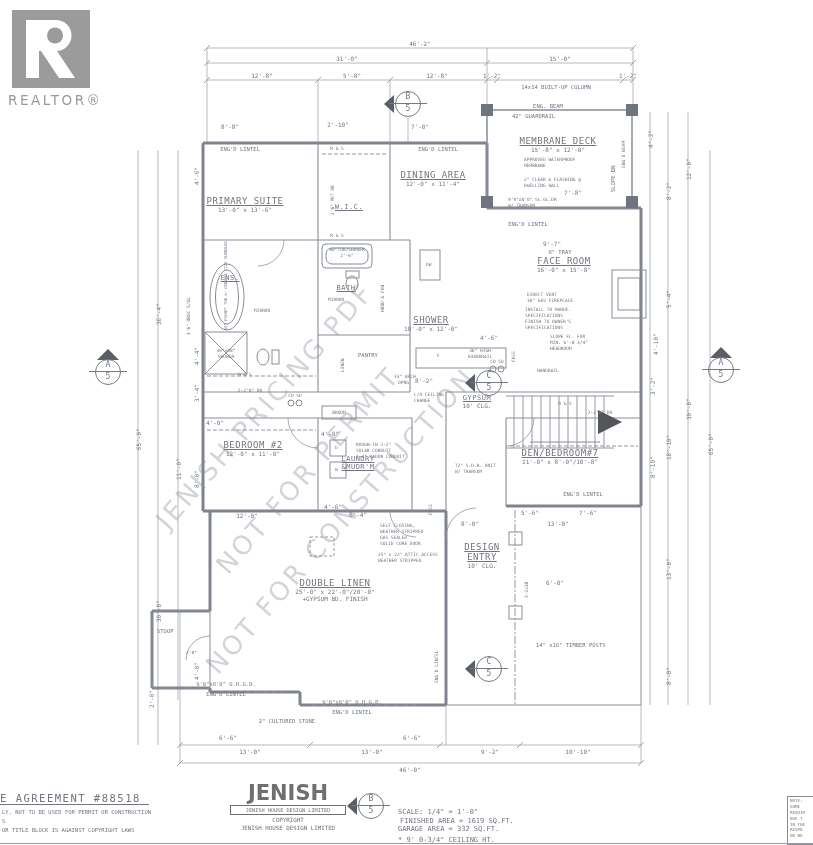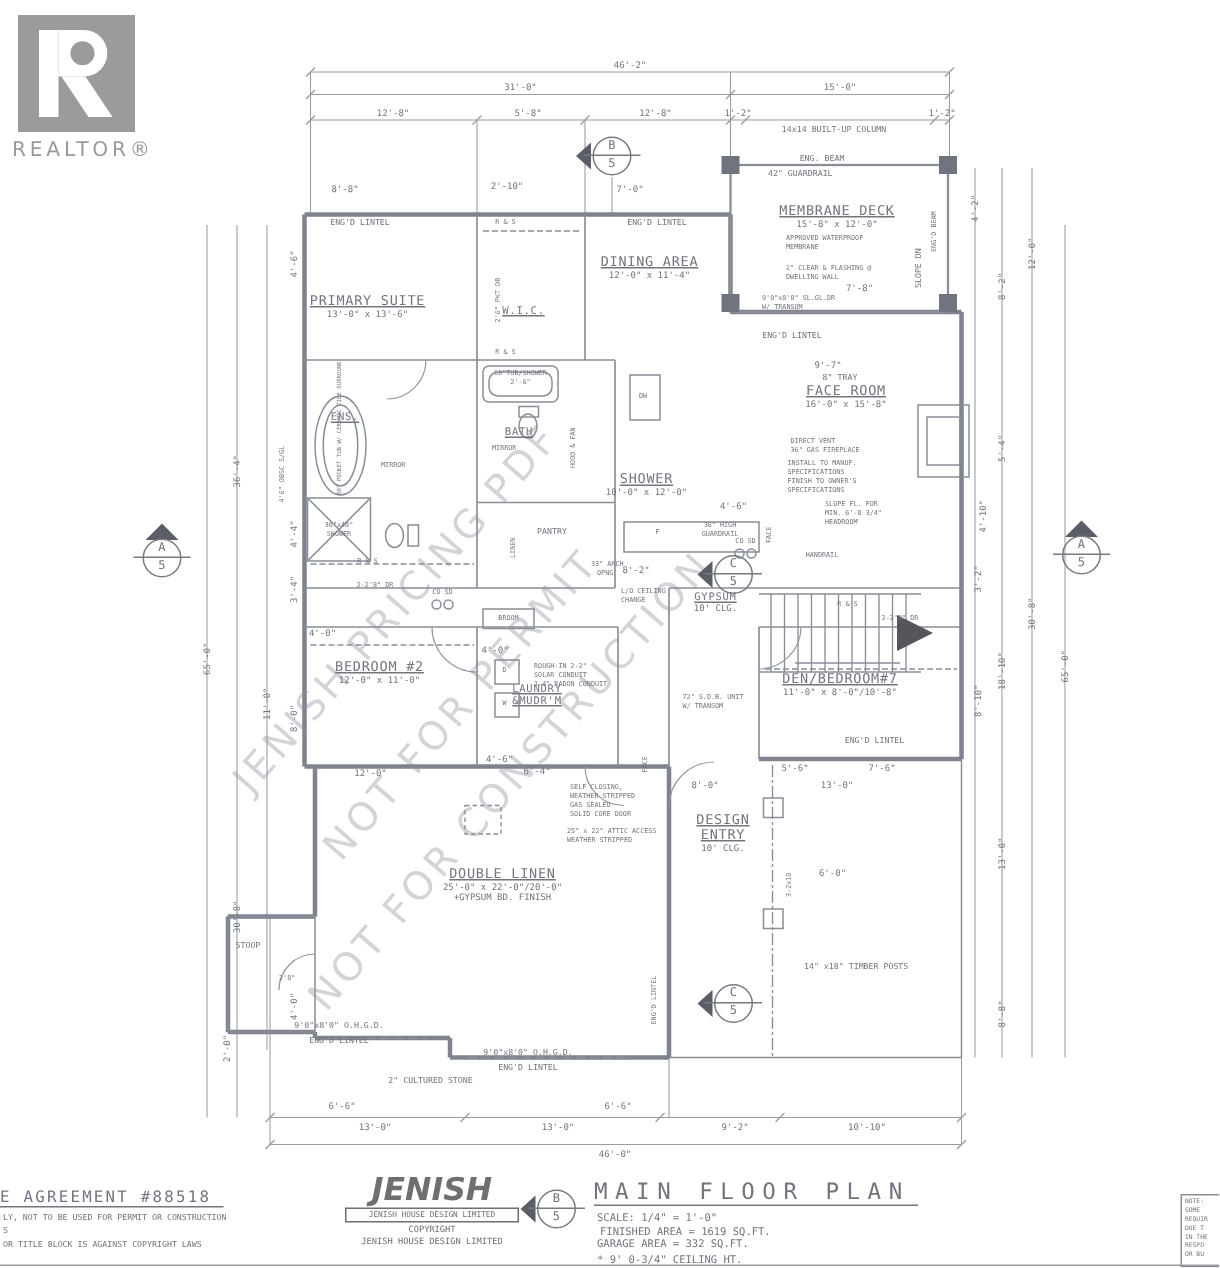--- a/index.html
+++ b/index.html
@@ -32,21 +32,21 @@
           border-top:9px solid transparent;border-bottom:9px solid transparent;border-right:10px solid #5b5e67;}
   
   .realtor{position:absolute;left:12px;top:10px;}
   .realtor-caption{position:absolute;left:8px;top:92px;font-size:13.5px;letter-spacing:2.5px;color:#9a9a9a;
                    font-family:"DejaVu Sans",sans-serif;}
   
   .tb-line1{position:absolute;left:0;top:792px;font-size:10.5px;letter-spacing:1.5px;border-bottom:1px solid #72757f;
             padding-right:8px;}
   .tb-small{position:absolute;font-size:5.5px;}
   .jenish{position:absolute;left:230px;top:783px;width:116px;text-align:center;}
-  .jenish-big{font-family:"DejaVu Sans",sans-serif;font-weight:bold;font-style:italic;font-size:21px;
+  .jenish-big{font-family:"DejaVu Sans",sans-serif;font-weight:bold;font-size:21px;
               color:#6f6f6f;letter-spacing:0px;line-height:1;}
   .jenish-box{border:1px solid #6f6f6f;font-size:5.2px;padding:1px 1px;margin-top:1px;color:#6f6f6f;}
   .jenish-copy{font-size:5.8px;margin-top:2px;color:#6f6f6f;}
   .plan-title{position:absolute;left:396px;top:785px;font-size:15px;letter-spacing:5px;border-bottom:1px solid #72757f;
               padding-right:6px;}
   .notebox{position:absolute;left:787px;top:796px;width:25px;height:46px;border:1px solid #8a8d96;overflow:hidden;
            padding:1px 0 0 2px;}
   .notebox div{font-size:4.2px;line-height:1.4;}
   .bottom-rule{position:absolute;left:0;top:843px;width:813px;border-top:1px solid #9a9da5;}
 </style>
@@ -398,21 +398,20 @@
   </div>
 
   <div class="marker" style="left:358px;top:793px">
     <div class="tri-left"></div>
     <div class="mcirc"></div>
       <div class="mline"></div>
     <span class="mletter">B</span>
     <span class="mnum">5</span>
   </div>
 
-  <div class="plan-title">MAIN FLOOR PLAN</div>
   <div class="lbl" style="left:398px;top:808px;font-size:7px">SCALE: 1/4" = 1'-0"</div>
   <div class="lbl" style="left:400px;top:817px;font-size:7px">FINISHED AREA = 1619 SQ.FT.</div>
   <div class="lbl" style="left:398px;top:825px;font-size:7px">GARAGE AREA =  332 SQ.FT.</div>
   <div class="lbl" style="left:398px;top:836px;font-size:7px">* 9' 0-3/4" CEILING HT.</div>
 
   <div class="notebox">
     <div>NOTE:</div>
     <div>SOME</div>
     <div>REQUIR</div>
     <div>DUE T</div>

